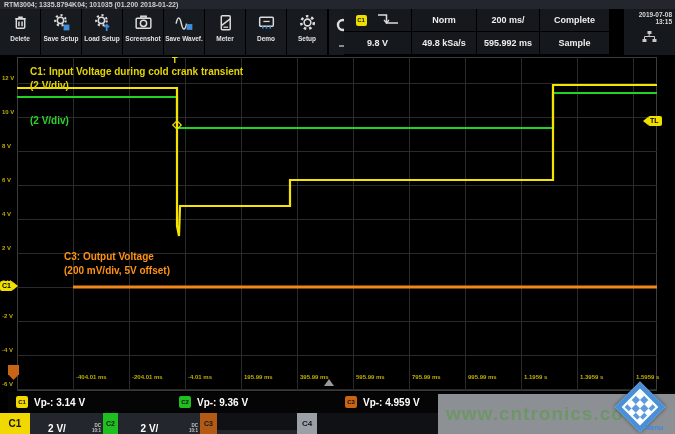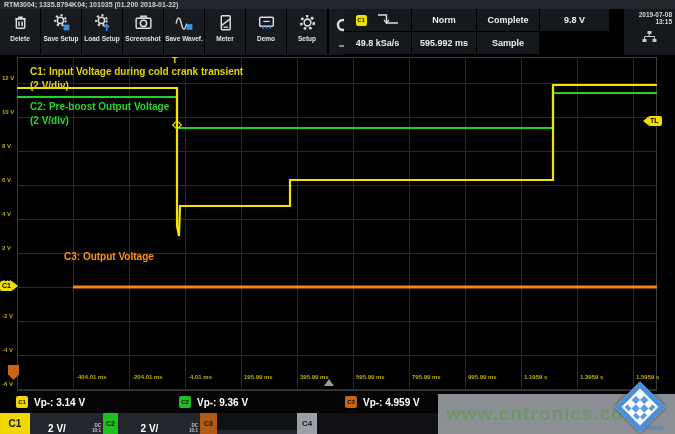--- a/index.html
+++ b/index.html
@@ -173,20 +173,21 @@
   <div id="statuspanel">
     <div class="scell" style="gap:9px;">
       <span class="srcbadge">C1</span>
       <span>
         <svg width="24" height="14" viewBox="0 0 24 14" fill="none" stroke="#dcdcdc" stroke-width="1.5">
           <path d="M2 3h8.5v8H22"></path>
             <path d="M8 8l2.5 3L13 8" stroke-width="1.2"></path>
           </svg></span>
     </div>
     <div class="scell">Norm</div>
+    <div class="scell">200 ms/</div>
     <div class="scell">Complete</div>
     <div class="scell">9.8 V</div>
     <div class="scell">49.8 kSa/s</div>
     <div class="scell">595.992 ms</div>
     <div class="scell">Sample</div>
   </div>
 
   <div id="datetime">
     <div>2019-07-08</div>
     <div>13:15</div>
@@ -248,23 +249,23 @@
 
   <svg id="wavesvg" width="675" height="434" viewBox="0 0 675 434">
     <polyline fill="none" stroke-width="3" opacity="0.95" stroke="#ff8c1a" points="73,287 657,287"></polyline>
     <polyline fill="none" stroke-width="2.2" stroke="#21d421" points="17,97 177,97 177,128 553,128 553,93 657,93"></polyline>
     <polyline fill="none" stroke-width="2.2" stroke="#f5e400" points="17,88 177,88 177,226 179,236 180,206 290,206 290,180 553,180 553,85 657,85"></polyline>
     <rect x="174" y="122" width="6" height="6" transform="rotate(45 177 125)" fill="none" stroke="#f0e000" stroke-width="1.2"></rect>
   </svg>
 
   <div class="ann ann-c1" style="left:30px;top:65px;">C1: Input Voltage during cold crank transient</div>
   <div class="ann ann-c1" style="left:30px;top:79px;">(2 V/div)</div>
-  <div class="ann ann-c2" style="left:30px;top:100px;">C2: Pre-boost Output Voltage</div>
   <div class="ann ann-c2" style="left:30px;top:114px;">(2 V/div)</div>
   <div class="ann ann-c3" style="left:64px;top:250px;">C3: Output Voltage</div>
+  <div class="ann ann-c3" style="left:64px;top:264px;">(200 mV/div, 5V offset)</div>
 
   <div id="graticule-markers" style="position:absolute;left:0;top:55px;width:675px;height:337px;pointer-events:none;">
     <div id="marker-T">T</div>
     <div id="marker-TL">TL</div>
     <div id="marker-C1g">C1</div>
     <div id="marker-C3g"></div>
     <div id="center-marker"></div>
   </div>
 
   <div id="measurebar">

